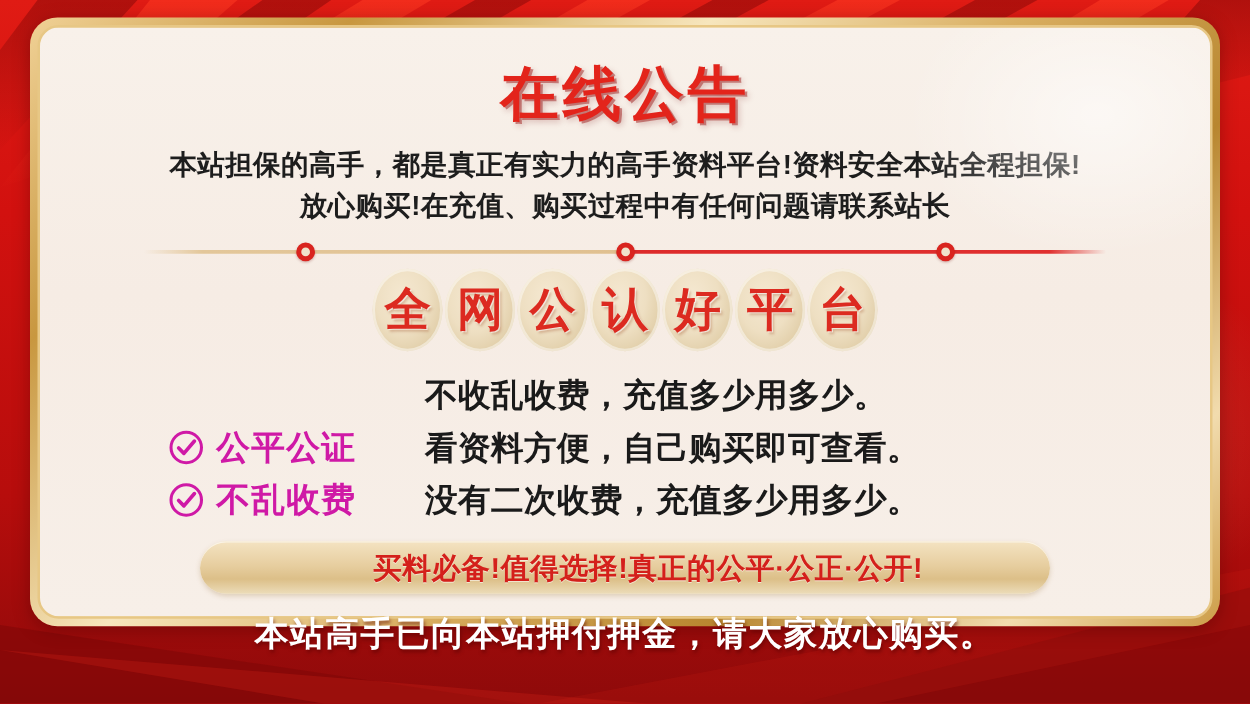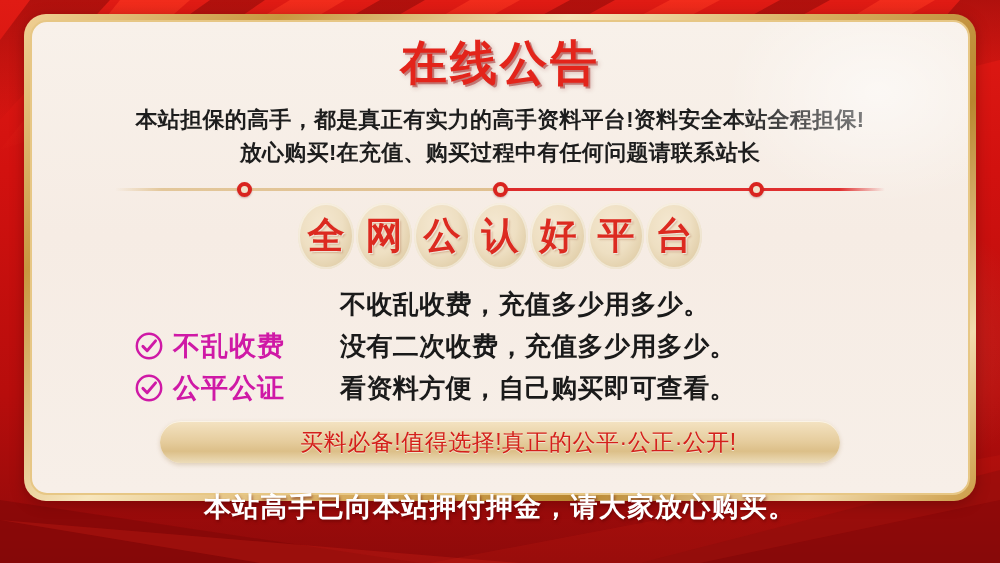--- a/index.html
+++ b/index.html
@@ -45,21 +45,21 @@
   #card-sheen{
     position:absolute; right:-60px; top:-40px;
     width:300px; height:220px;
     background:radial-gradient(ellipse at center,rgba(255,255,255,.55) 0%,rgba(255,255,255,0) 72%);
     pointer-events:none;
   }
 
   
   #headline{
     text-align:center;
-    margin-top:14px;
+    margin-top:26px;
     font-size:47px;
     font-weight:bold;
     letter-spacing:3px;
     color:#e3241b;
     text-shadow:2px 2px 0 rgba(150,10,10,.45), 3px 3px 5px rgba(120,0,0,.22);
     line-height:1.16;
   }
 
   
   #subtitle{
@@ -141,21 +141,21 @@
   
   #gold-pill{
     margin:12px auto 0;
     width:680px; height:42px;
     border-radius:21px;
     background:linear-gradient(180deg,#f4e3c2 0%,#e6cd9e 48%,#dcbf88 72%,#ecdcb9 100%);
     box-shadow:0 2px 4px rgba(150,110,50,.25), inset 0 1px 0 rgba(255,255,255,.6);
     display:flex; align-items:center; justify-content:center;
   }
   #gold-pill-text{
-    font-size:23px; font-weight:normal;
+    font-size:23px; font-weight:bold;
     color:#d4201b;
     letter-spacing:.5px;
     text-shadow:0 1px 0 rgba(255,255,255,.55);
     white-space:nowrap;
     margin-left:37px;
   }
 
   
   #bottom-bar{
     position:absolute;
@@ -247,34 +247,34 @@
         </div>
         <span class="feat-desc">不收乱收费，充值多少用多少。</span>
       </div>
 
       <div class="feat-row">
         <div class="feat-left">
           <svg class="check-icon" viewBox="0 0 32 32">
             <circle cx="16" cy="16" r="13" fill="none" stroke="#cf19a6" stroke-width="2.6"></circle>
             <path d="M9.5 16.4 L14 21 L23 10.5" fill="none" stroke="#cf19a6" stroke-width="3.1" stroke-linecap="round" stroke-linejoin="round"></path>
           </svg>
-          <span class="feat-tag">不乱收费</span>
+          <span class="feat-tag">公平公证</span>
         </div>
-        <span class="feat-desc">没有二次收费，充值多少用多少。</span>
+        <span class="feat-desc">看资料方便，自己购买即可查看。</span>
       </div>
 
       <div class="feat-row">
         <div class="feat-left">
           <svg class="check-icon" viewBox="0 0 32 32">
             <circle cx="16" cy="16" r="13" fill="none" stroke="#cf19a6" stroke-width="2.6"></circle>
             <path d="M9.5 16.4 L14 21 L23 10.5" fill="none" stroke="#cf19a6" stroke-width="3.1" stroke-linecap="round" stroke-linejoin="round"></path>
           </svg>
-          <span class="feat-tag">公平公证</span>
+          <span class="feat-tag">不乱收费</span>
         </div>
-        <span class="feat-desc">看资料方便，自己购买即可查看。</span>
+        <span class="feat-desc">没有二次收费，充值多少用多少。</span>
       </div>
 
     </div>
 
     <div id="gold-pill">
       <span id="gold-pill-text">买料必备!值得选择!真正的公平·公正·公开!</span>
     </div>
 
   </div>
 </div>

